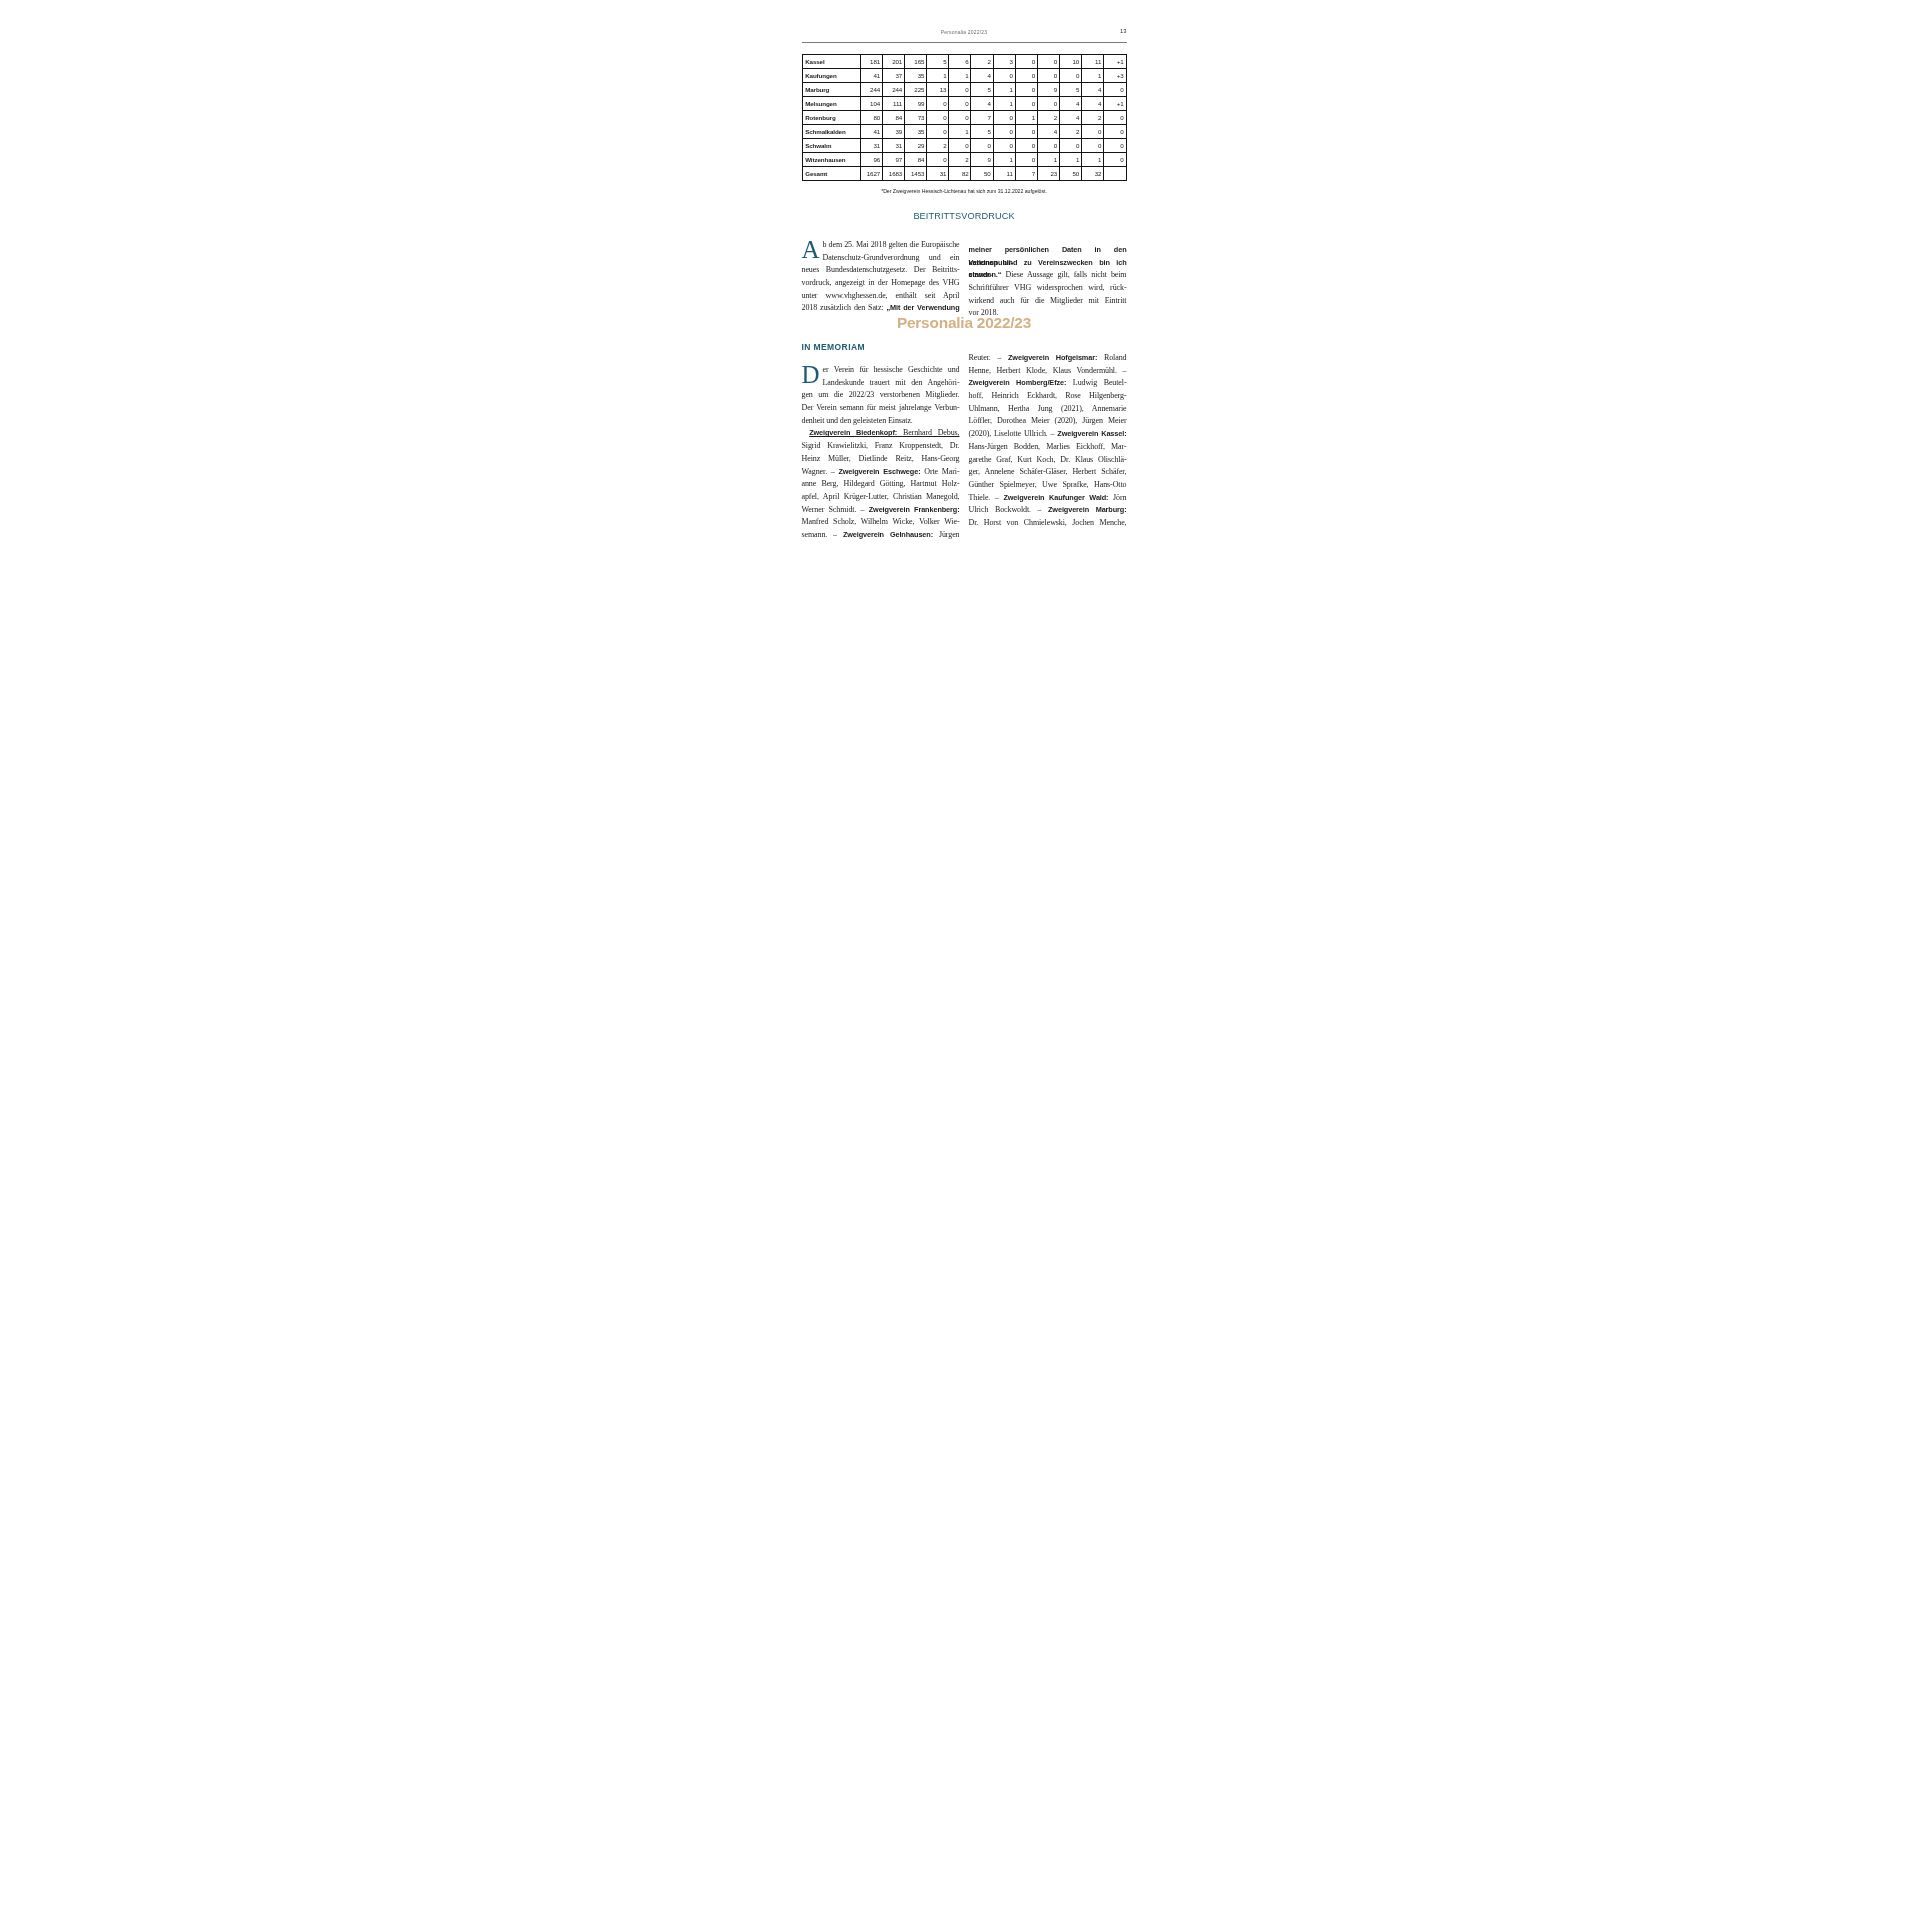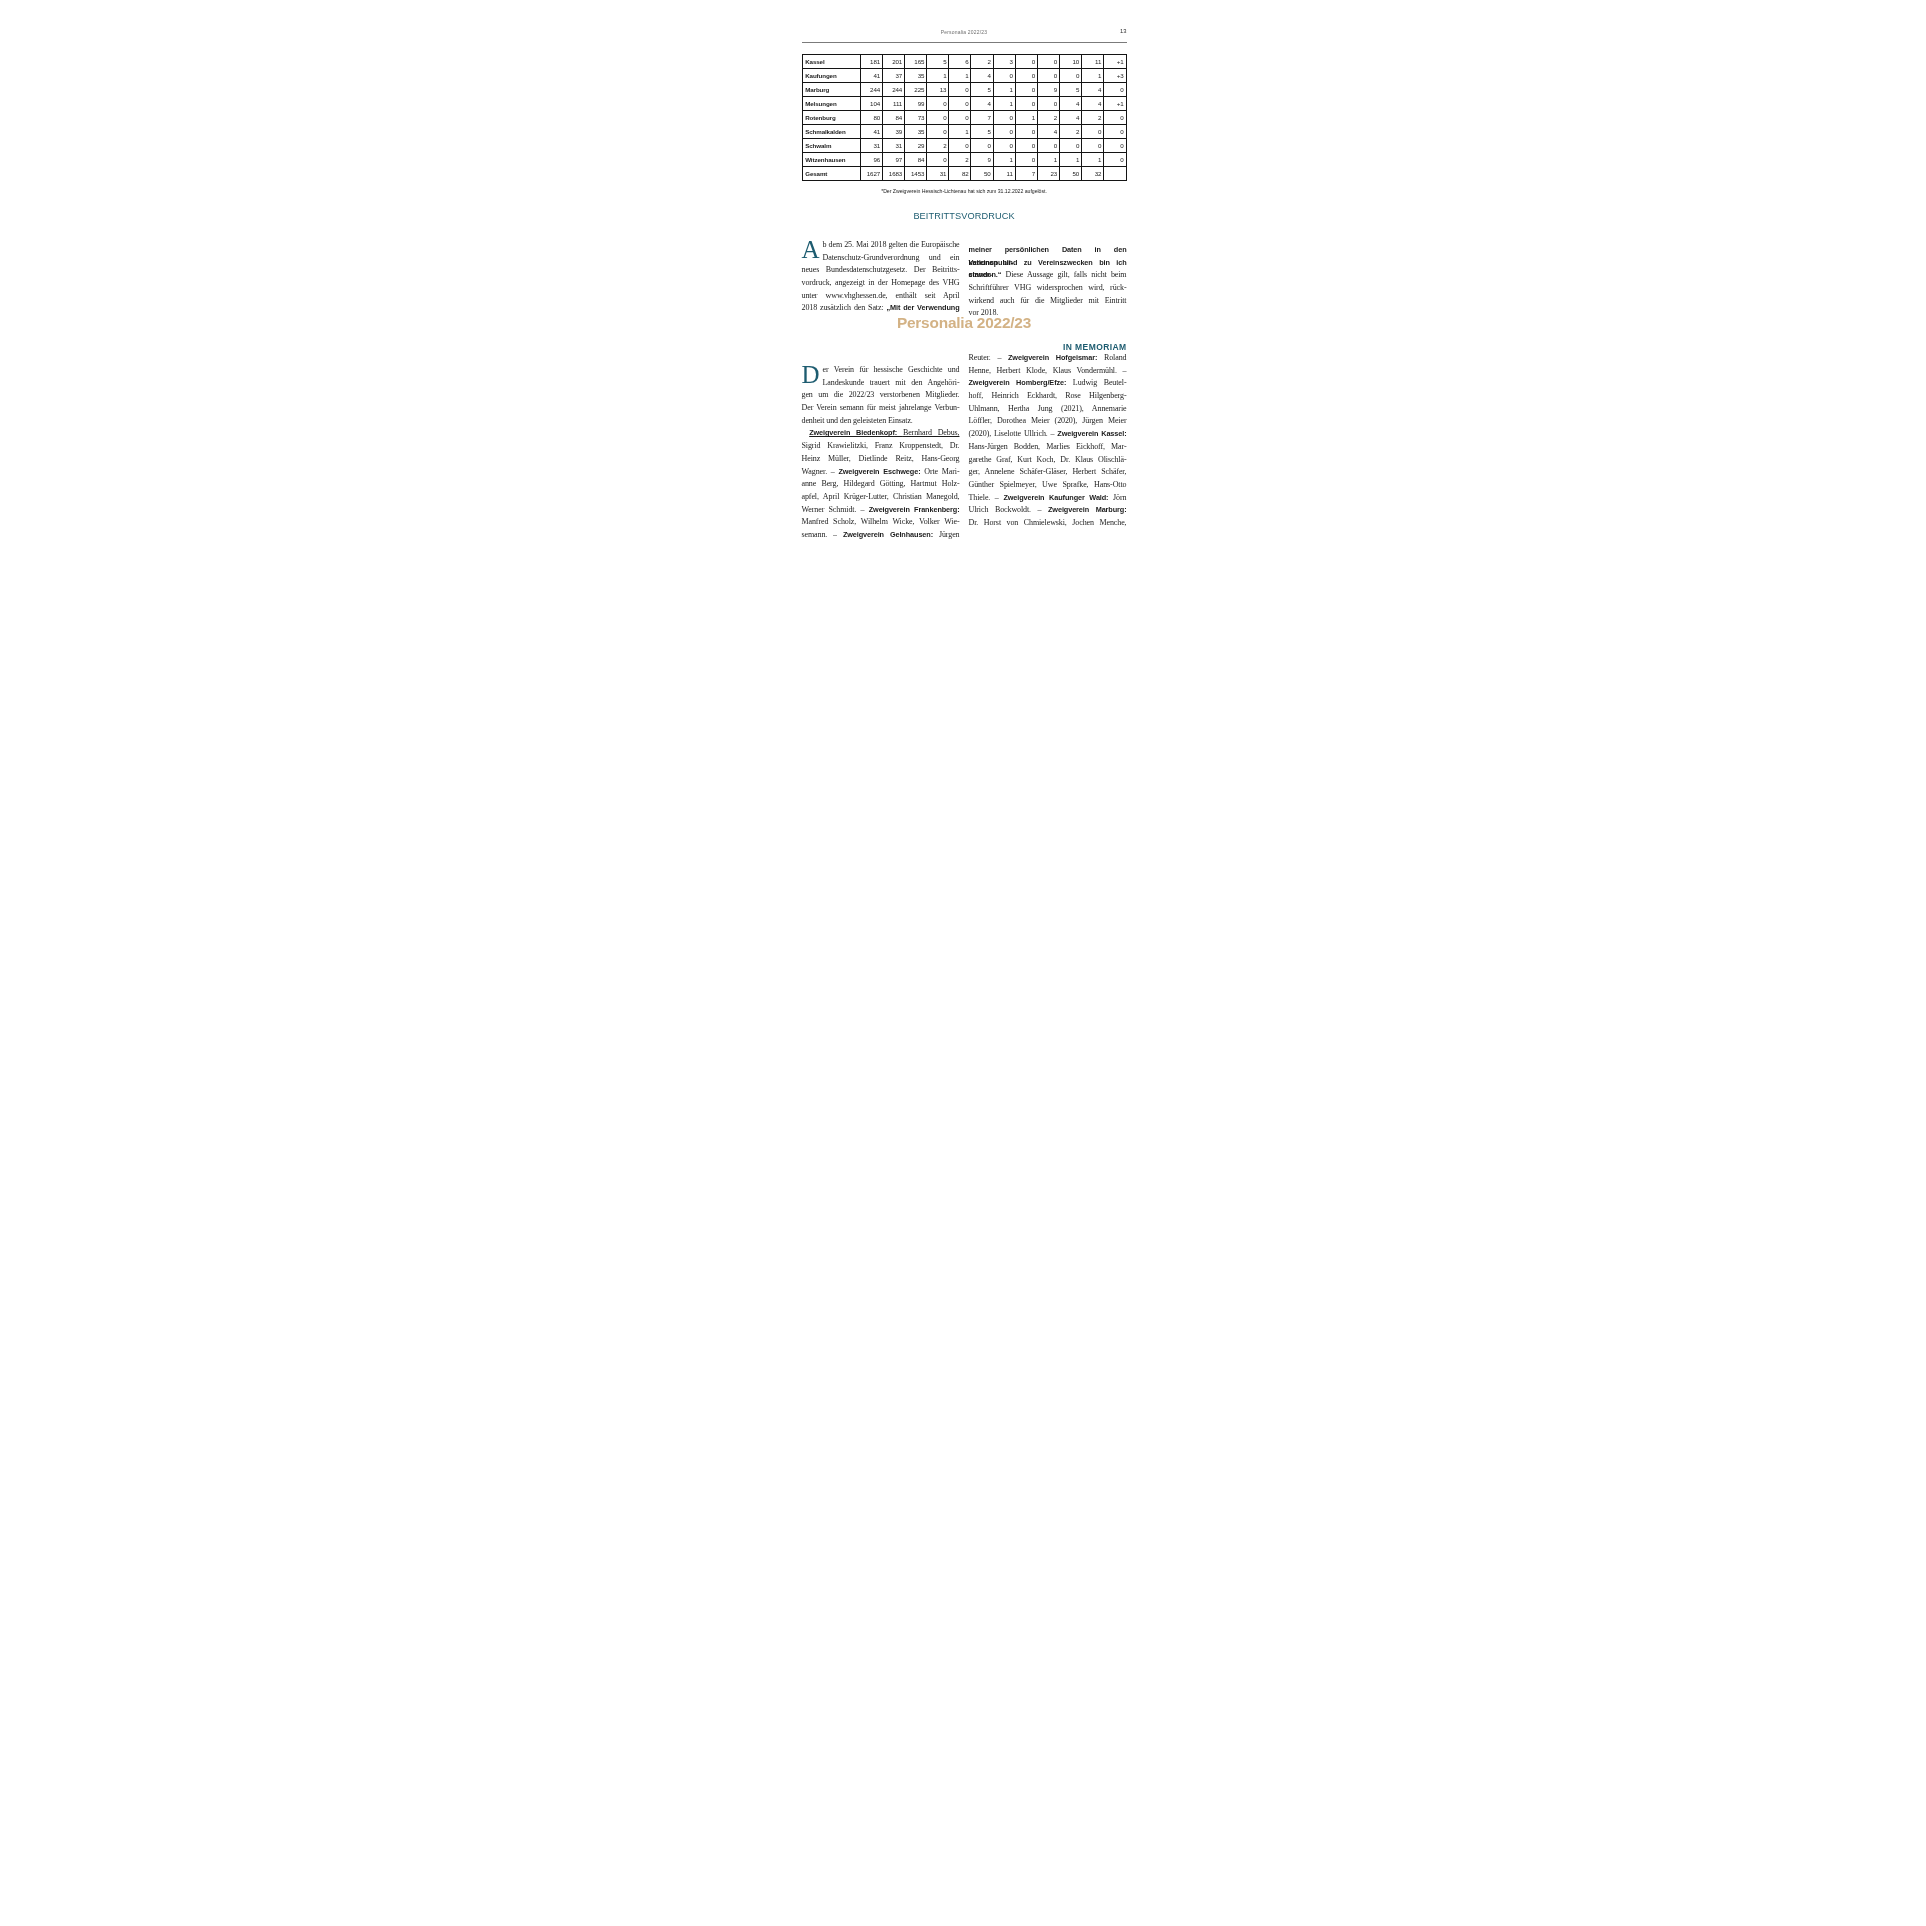--- a/index.html
+++ b/index.html
@@ -42,21 +42,21 @@
     position:absolute;top:211px;left:35px;width:325px;text-align:center;
     font-family:"Liberation Sans",sans-serif;font-weight:normal;font-size:9.2px;
     color:#1d5c70;letter-spacing:0.1px;
   }
   .h-personalia{
     position:absolute;top:314px;left:35px;width:325px;text-align:center;
     font-family:"Liberation Sans",sans-serif;font-weight:bold;font-size:15.4px;
     color:#d3b285;letter-spacing:-0.2px;
   }
   .h-memoriam{
-    position:absolute;top:342px;left:35px;width:325px;text-align:right;
+    position:absolute;top:342px;left:35px;width:325px;text-align:left;
     font-family:"Liberation Sans",sans-serif;font-weight:bold;font-size:8.5px;
     color:#1d5c70;letter-spacing:0.4px;
   }
   
   .col{position:absolute;width:158px;}
   #beitritt-left {left:35px; top:239px;}
   #beitritt-right{left:202px;top:244px;}
   #mem-left  {left:35px; top:364px;}
   #mem-right {left:202px;top:352px;}
   .line{

